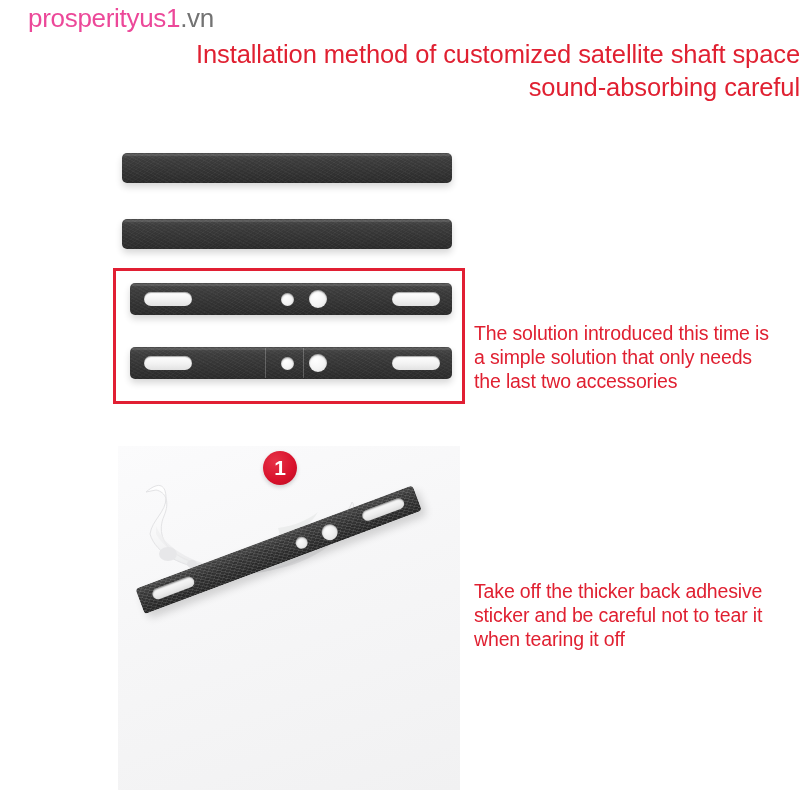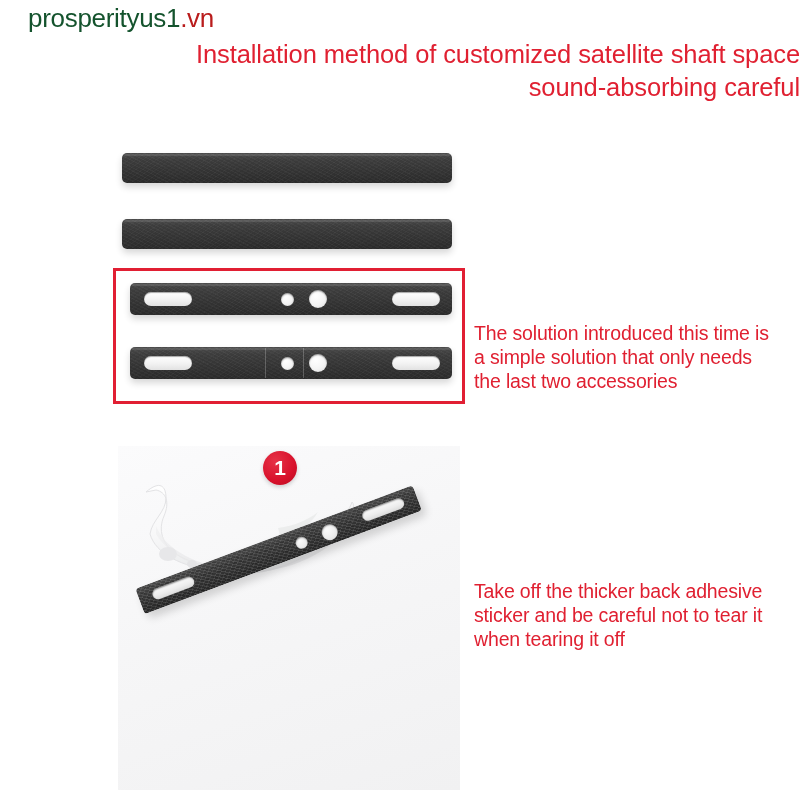--- a/index.html
+++ b/index.html
@@ -20,22 +20,22 @@
     position: absolute;
     left: 28px;
     top: 4px;
     font-size: 26px;
     font-weight: 400;
     letter-spacing: -0.3px;
     line-height: 1.1;
     white-space: nowrap;
     z-index: 40;
   }
-  #watermark .wm-name { color: #14532d; }
-  #watermark .wm-tld  { color: #b91c1c; }
+  #watermark .wm-name { color: #ec4899; }
+  #watermark .wm-tld  { color: #737373; }
 
   
   #title {
     position: absolute;
     left: 0;
     top: 38px;
     width: 800px;
     text-align: right;
     color: #e02031;
     font-size: 25.5px;

